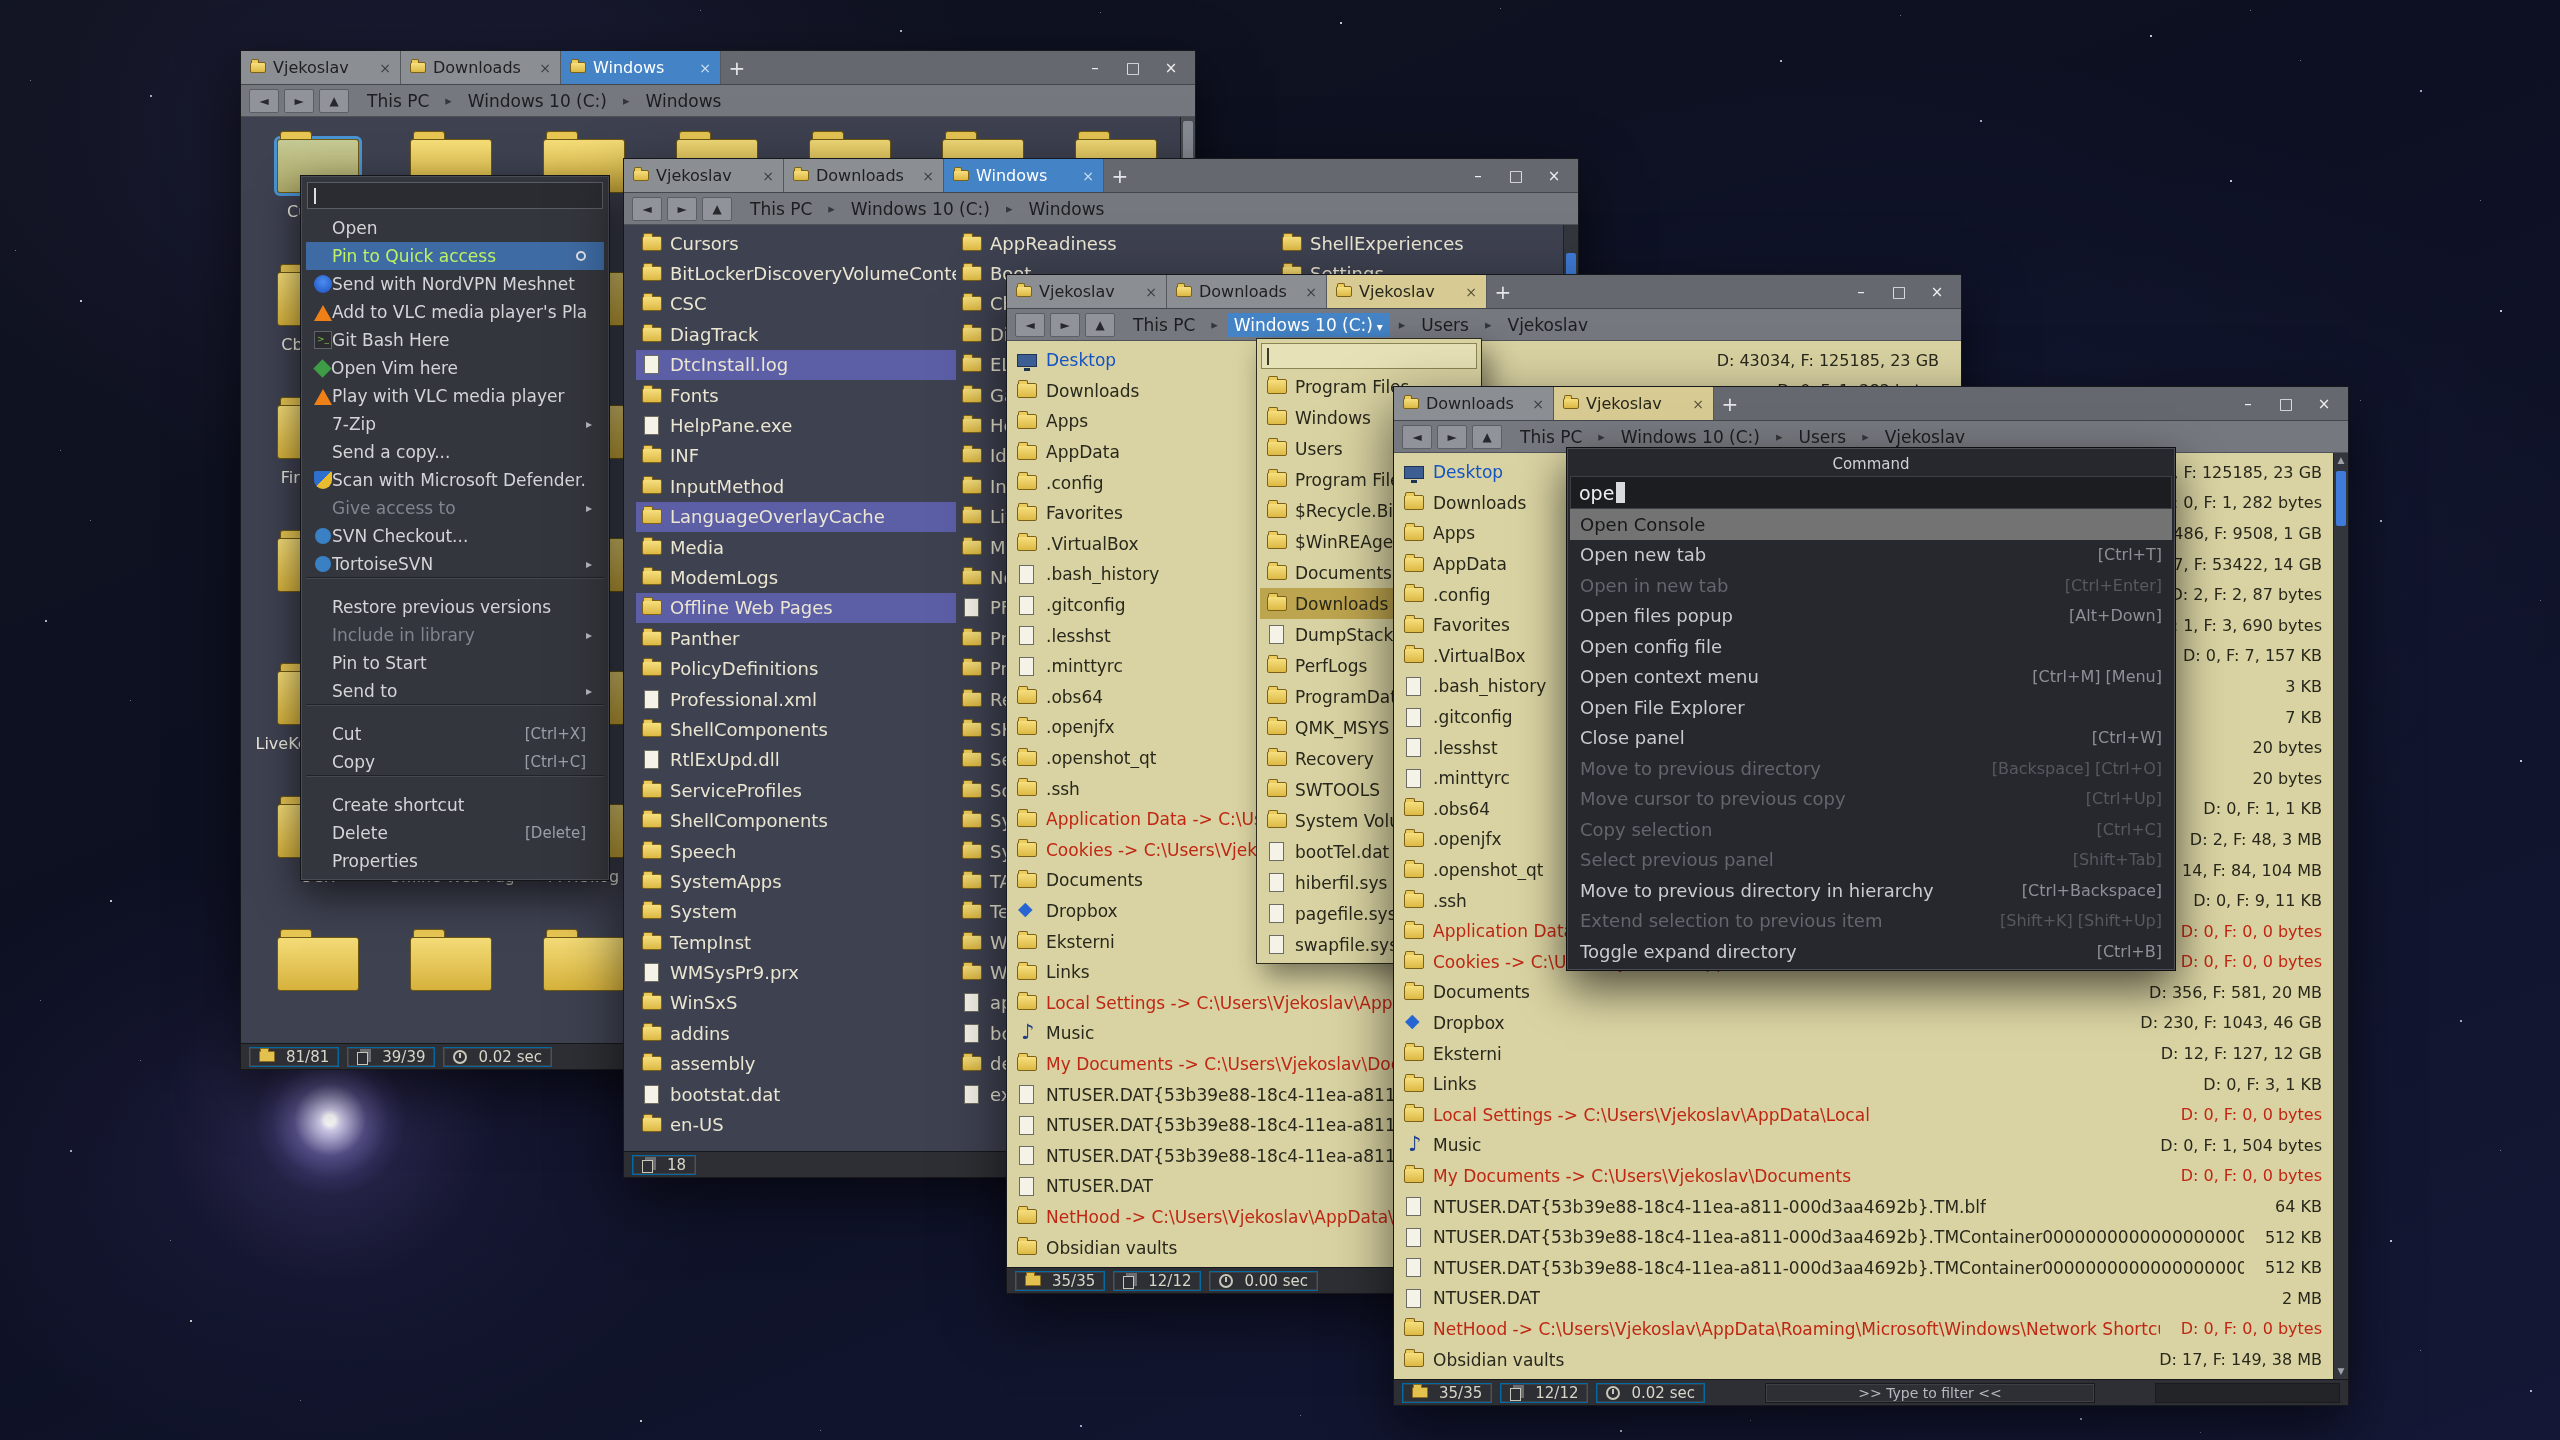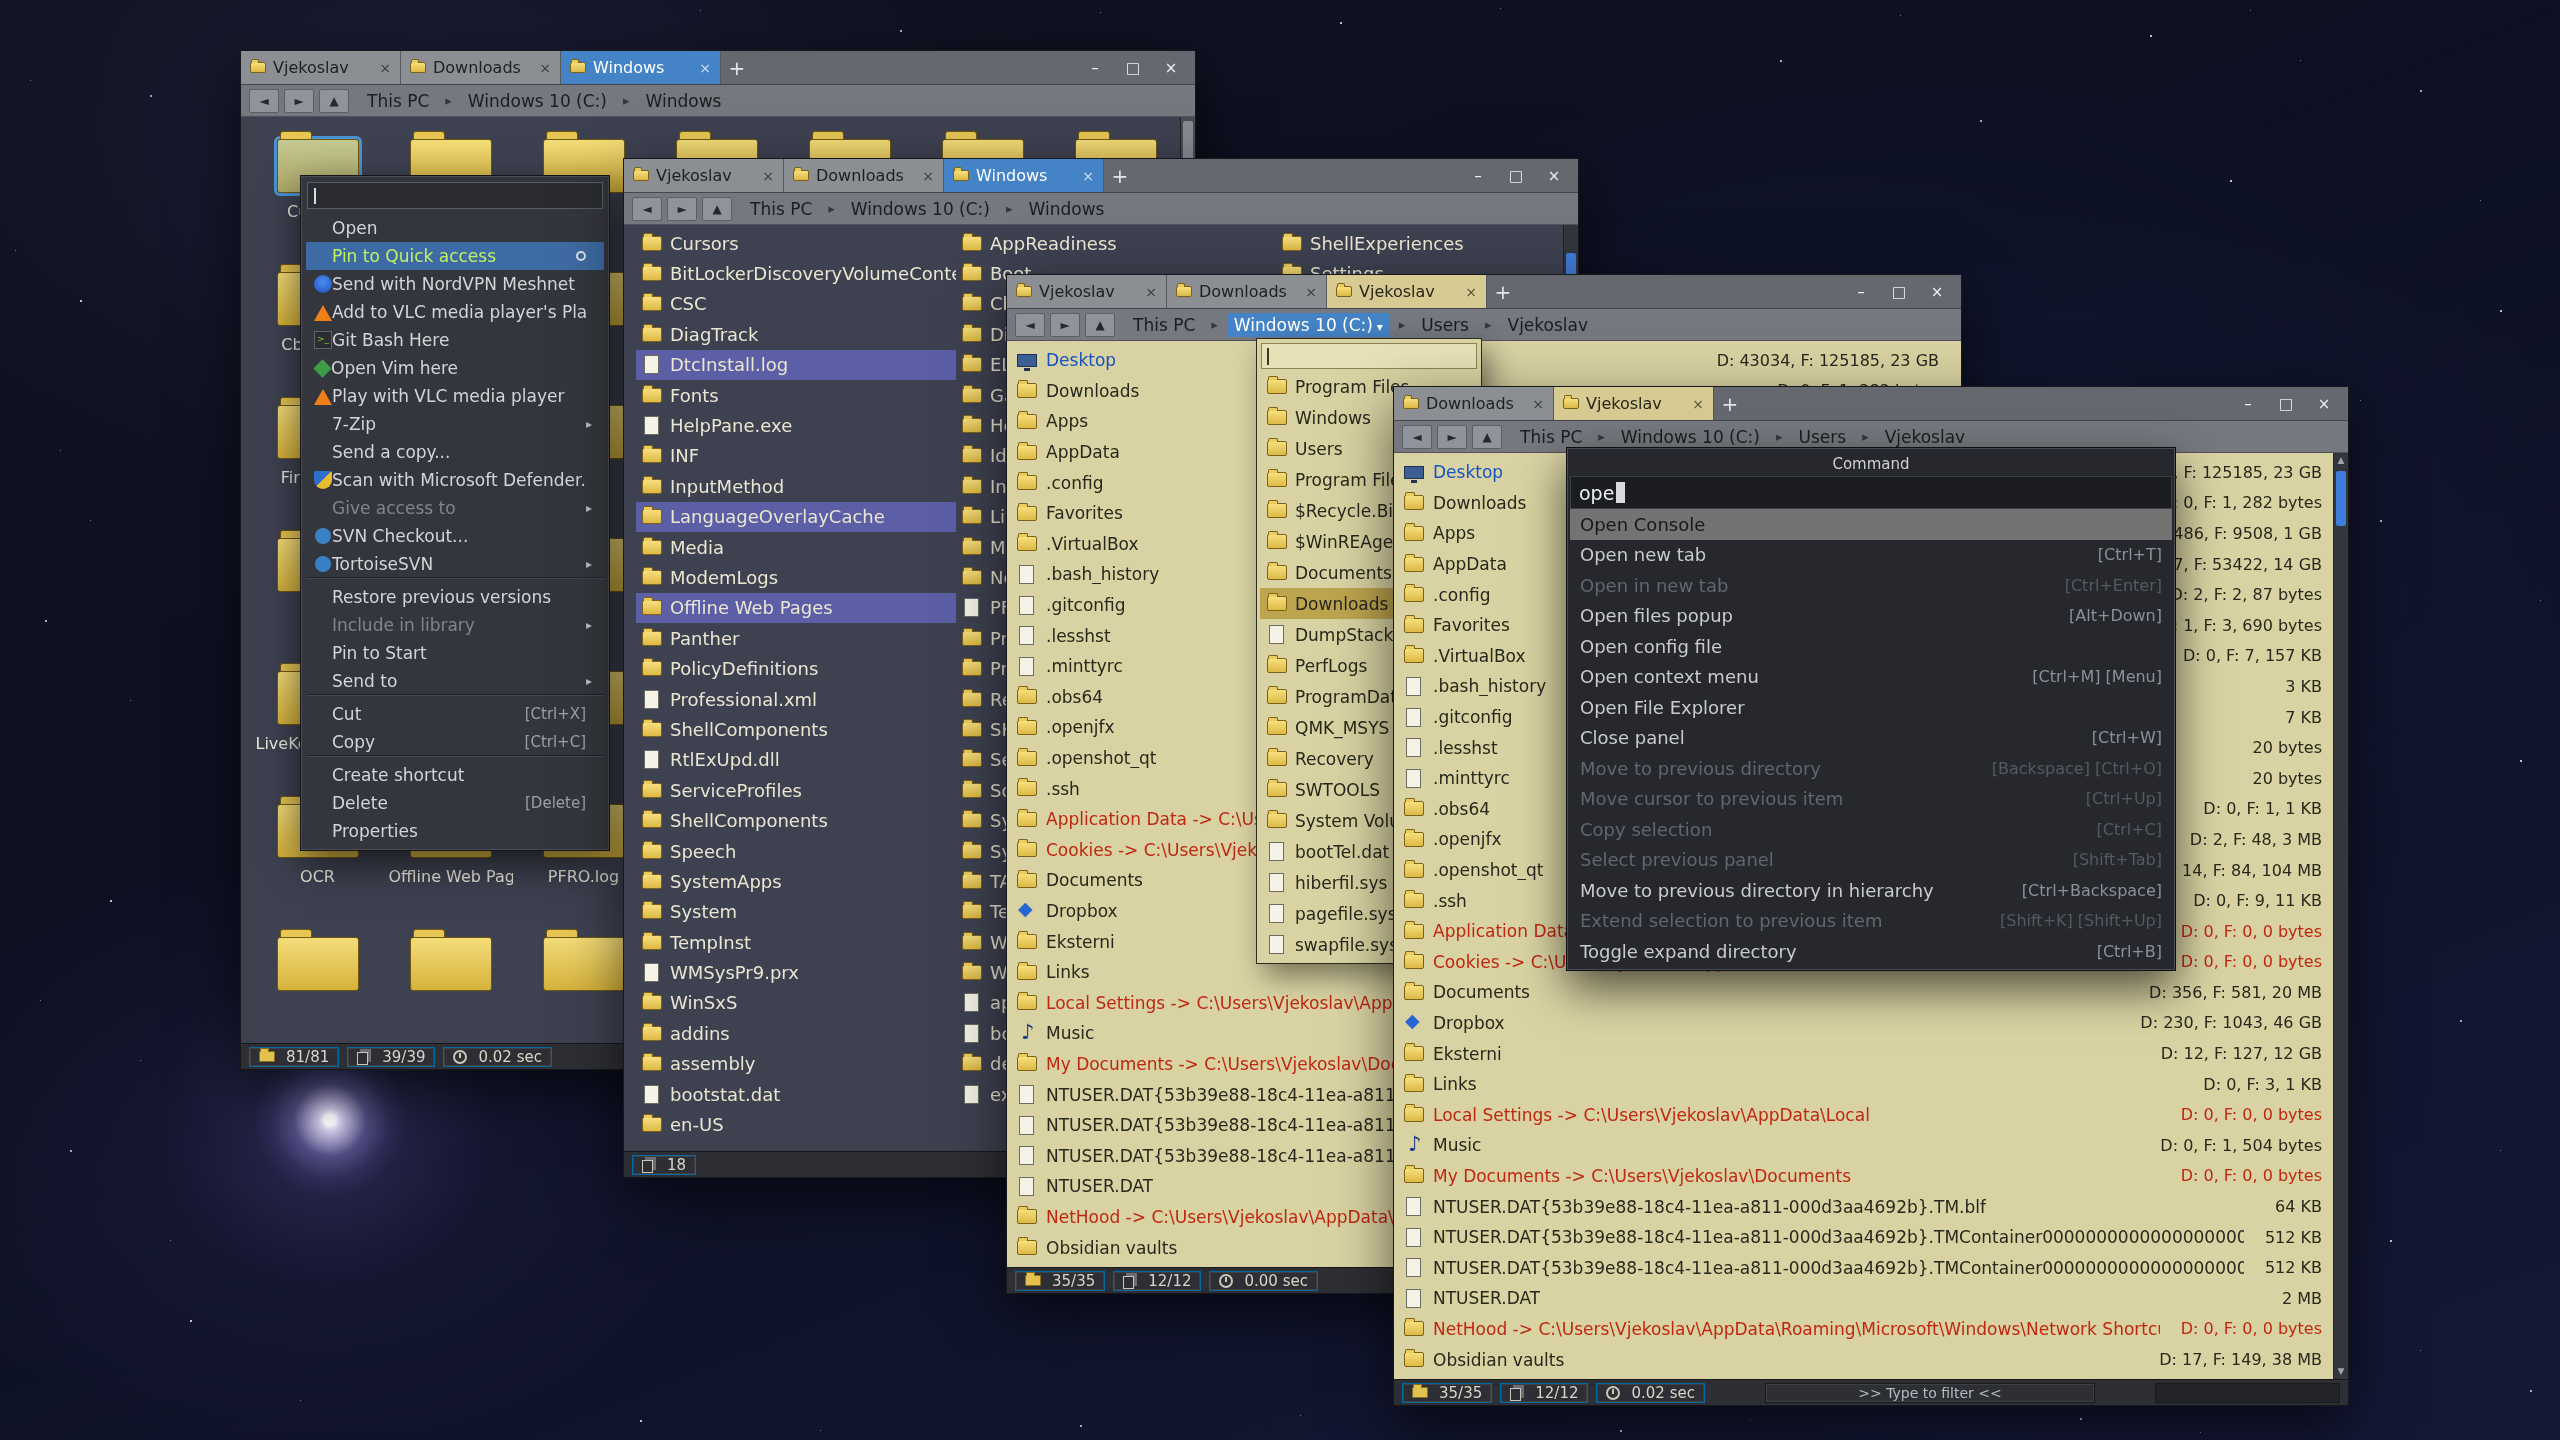--- a/index.html
+++ b/index.html
@@ -140,21 +140,21 @@
     font-size:17px;color:#d4d5d9}
   .msearch{height:27px;border:1px solid #5a5d64;background:#2a2c31;margin:1px 1px 5px;position:relative}
   .msearch .mcaret{position:absolute;left:6px;top:5px;width:2px;height:16px;background:#dcdee2}
   .mitem{height:28px;display:flex;align-items:center;padding:0 8px;border-radius:1px}
   .mitem .mic{width:18px;height:18px;flex:none;position:relative}
   .mitem .mlbl{flex:1;white-space:nowrap;overflow:hidden}
   .mitem .msc{color:#9aa0a8;font-size:15px;flex:none}
   .mitem .marr{color:#b8bcc2;font-size:12px;flex:none;width:10px}
   .mitem.hl{background:#3e6ba3;color:#bef264}
   .mitem.dis{color:#80858e}
-  .mitem.sepafter{border-bottom:1px solid #212329;box-shadow:0 1px 0 #45484f;margin-bottom:5px}
+  .mitem.sepafter{border-bottom:1px solid #212329;box-shadow:0 1px 0 #45484f;margin-bottom:15px}
   .mic.nordvpn{background:radial-gradient(circle at 50% 38%,#4a8df0,#1f4fc0);border-radius:50%}
   .mic.vlc{width:0!important;height:0!important;border-left:9px solid transparent;border-right:9px solid transparent;
     border-bottom:16px solid #ef8018;margin-top:1px}
   .mic.git{background:#2b2b30;border:1px solid #60636a}
   .mic.git::before{content:">_";position:absolute;left:2px;top:2px;font-size:9px;color:#7ac043}
   .mic.vim{background:#3f9c46;width:13px!important;height:13px!important;transform:rotate(45deg);margin:2px}
   .mic.defender{background:linear-gradient(135deg,#2f70cf 0 50%,#e8bc2e 50% 100%);border-radius:2px 2px 9px 9px}
   .mic.svn{background:#3a80c4;border-radius:50%;width:16px!important;height:16px!important;margin:1px}
   .ricon{flex:none}
   .ricon.pin{width:10px;height:10px;border:2px solid #dde0e4;border-radius:50%}
@@ -1714,21 +1714,21 @@
           <span>Close panel</span>
           <span class="psc">[Ctrl+W]</span>
         </div>
 
         <div class="pitem dis">
           <span>Move to previous directory</span>
           <span class="psc">[Backspace] [Ctrl+O]</span>
         </div>
 
         <div class="pitem dis">
-          <span>Move cursor to previous item</span>
+          <span>Move cursor to previous copy</span>
           <span class="psc">[Ctrl+Up]</span>
         </div>
 
         <div class="pitem dis">
           <span>Copy selection</span>
           <span class="psc">[Ctrl+C]</span>
         </div>
 
         <div class="pitem dis">
           <span>Select previous panel</span>

